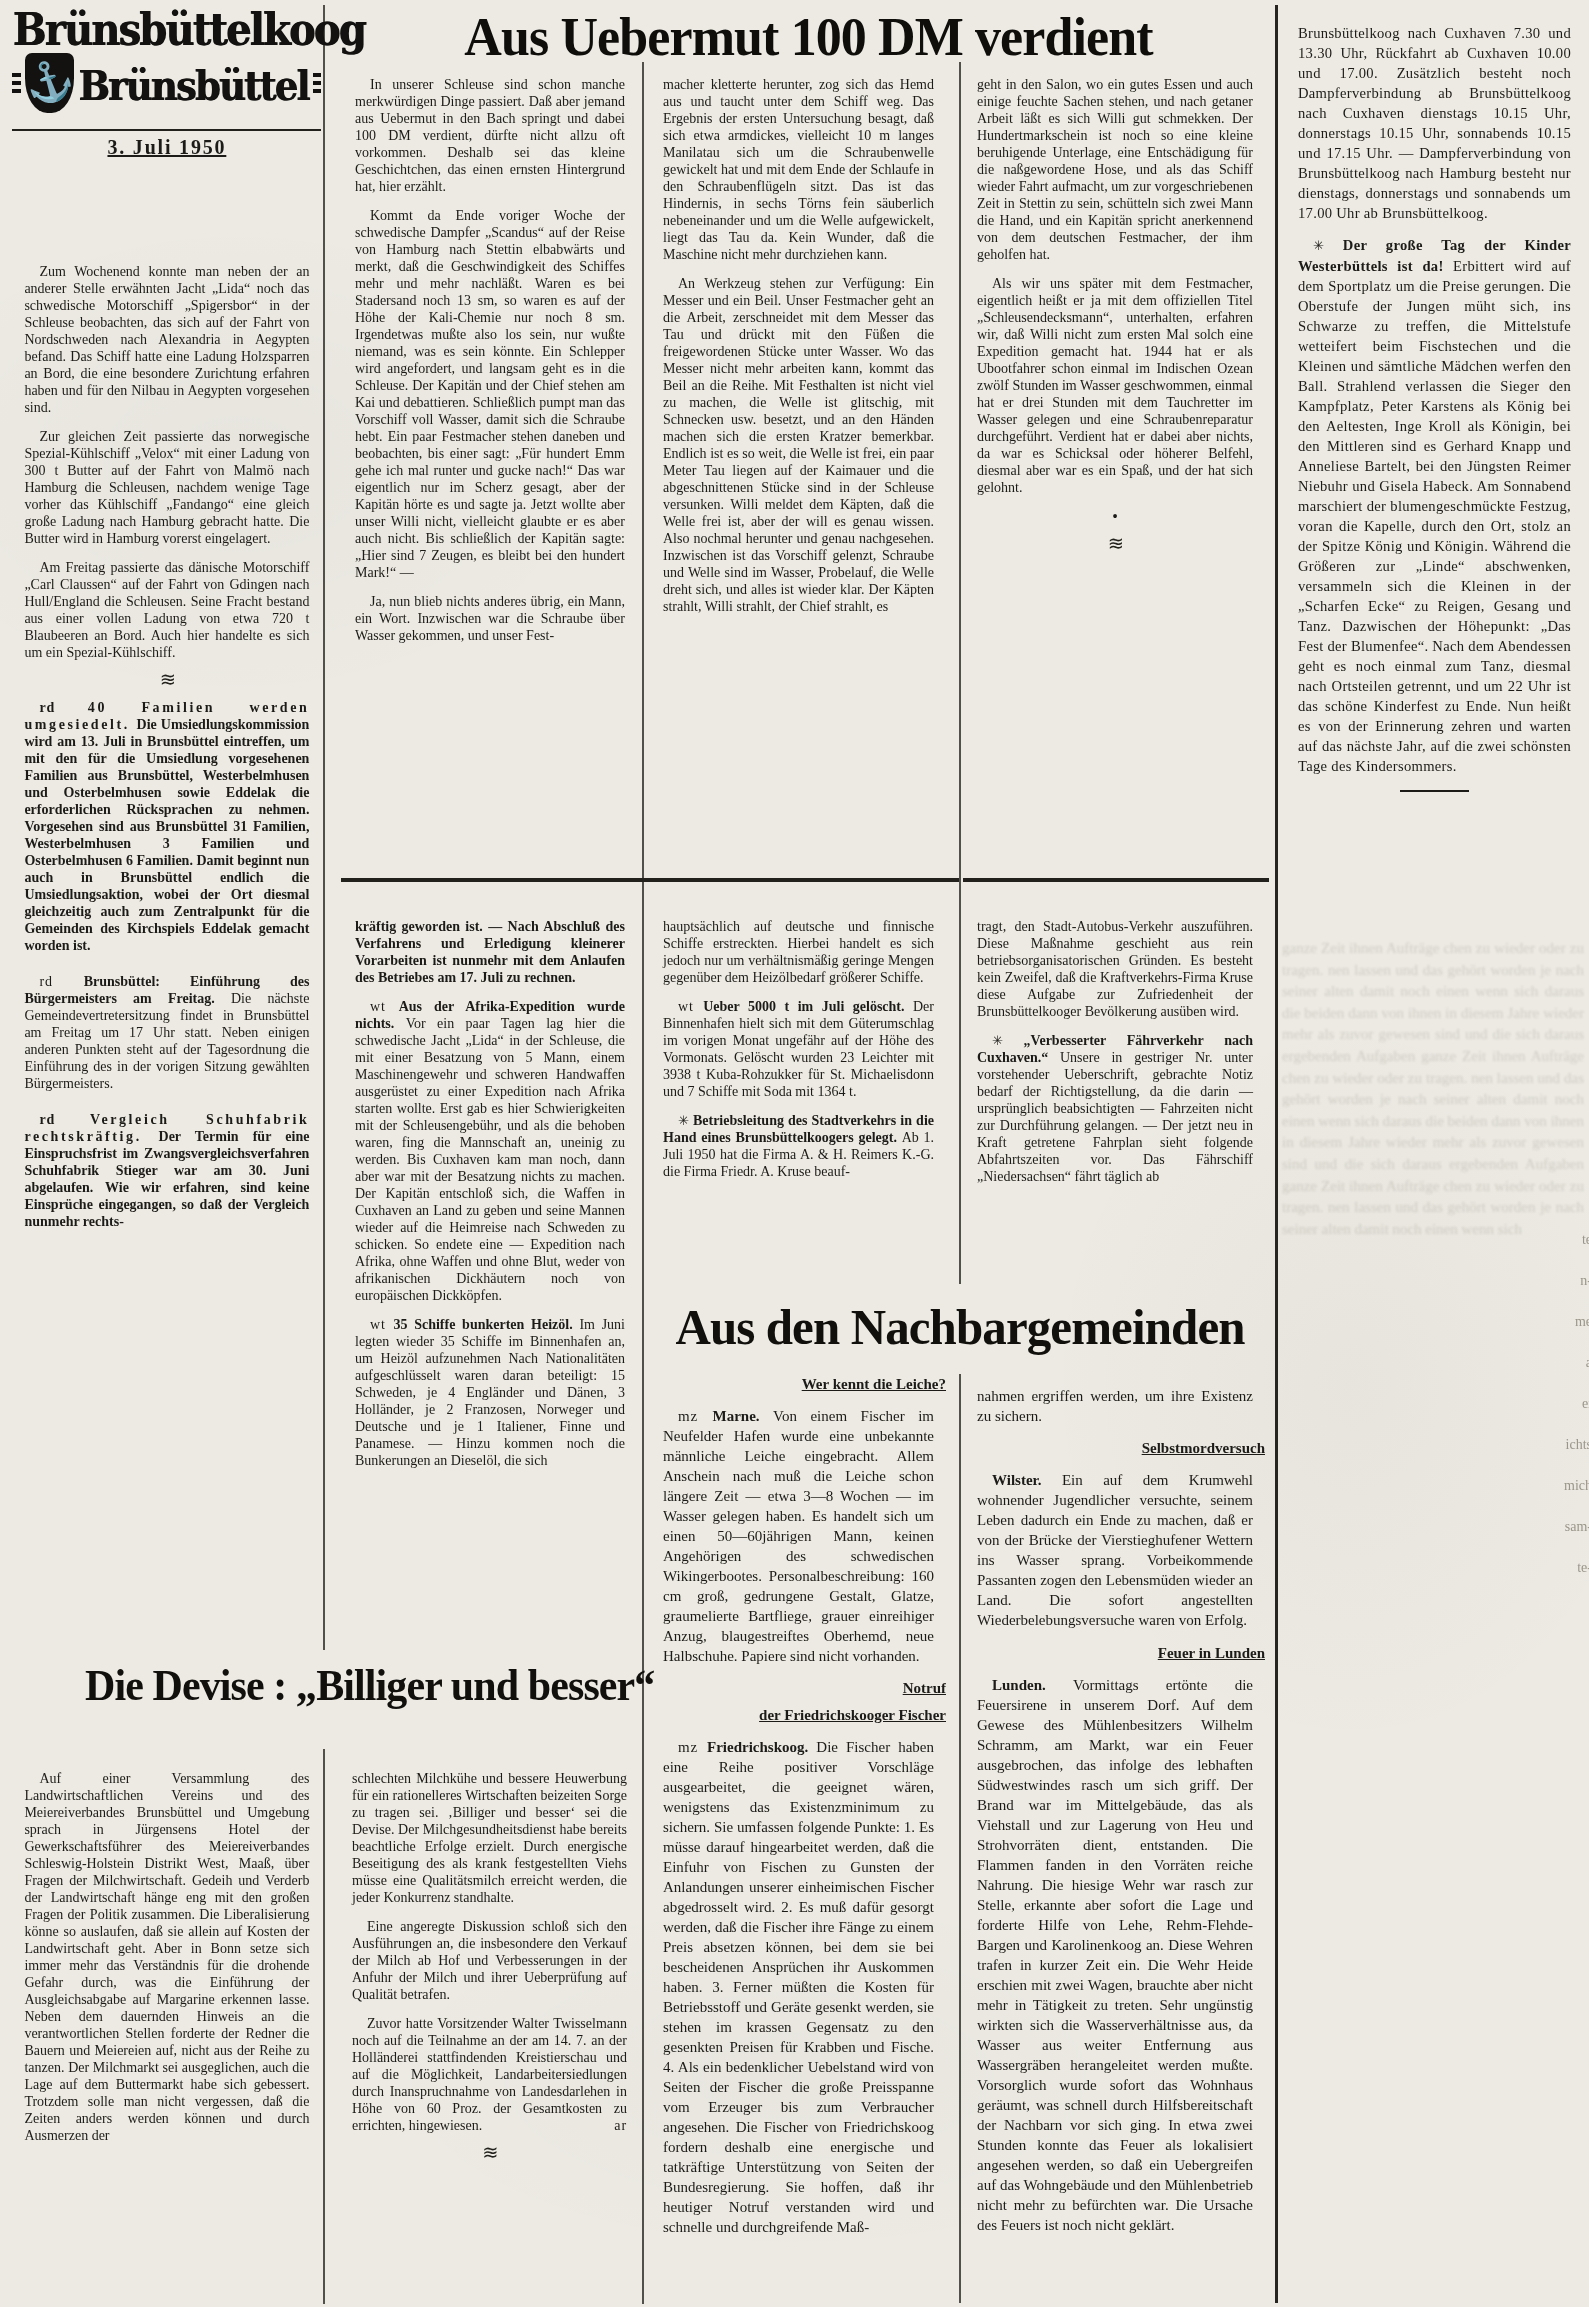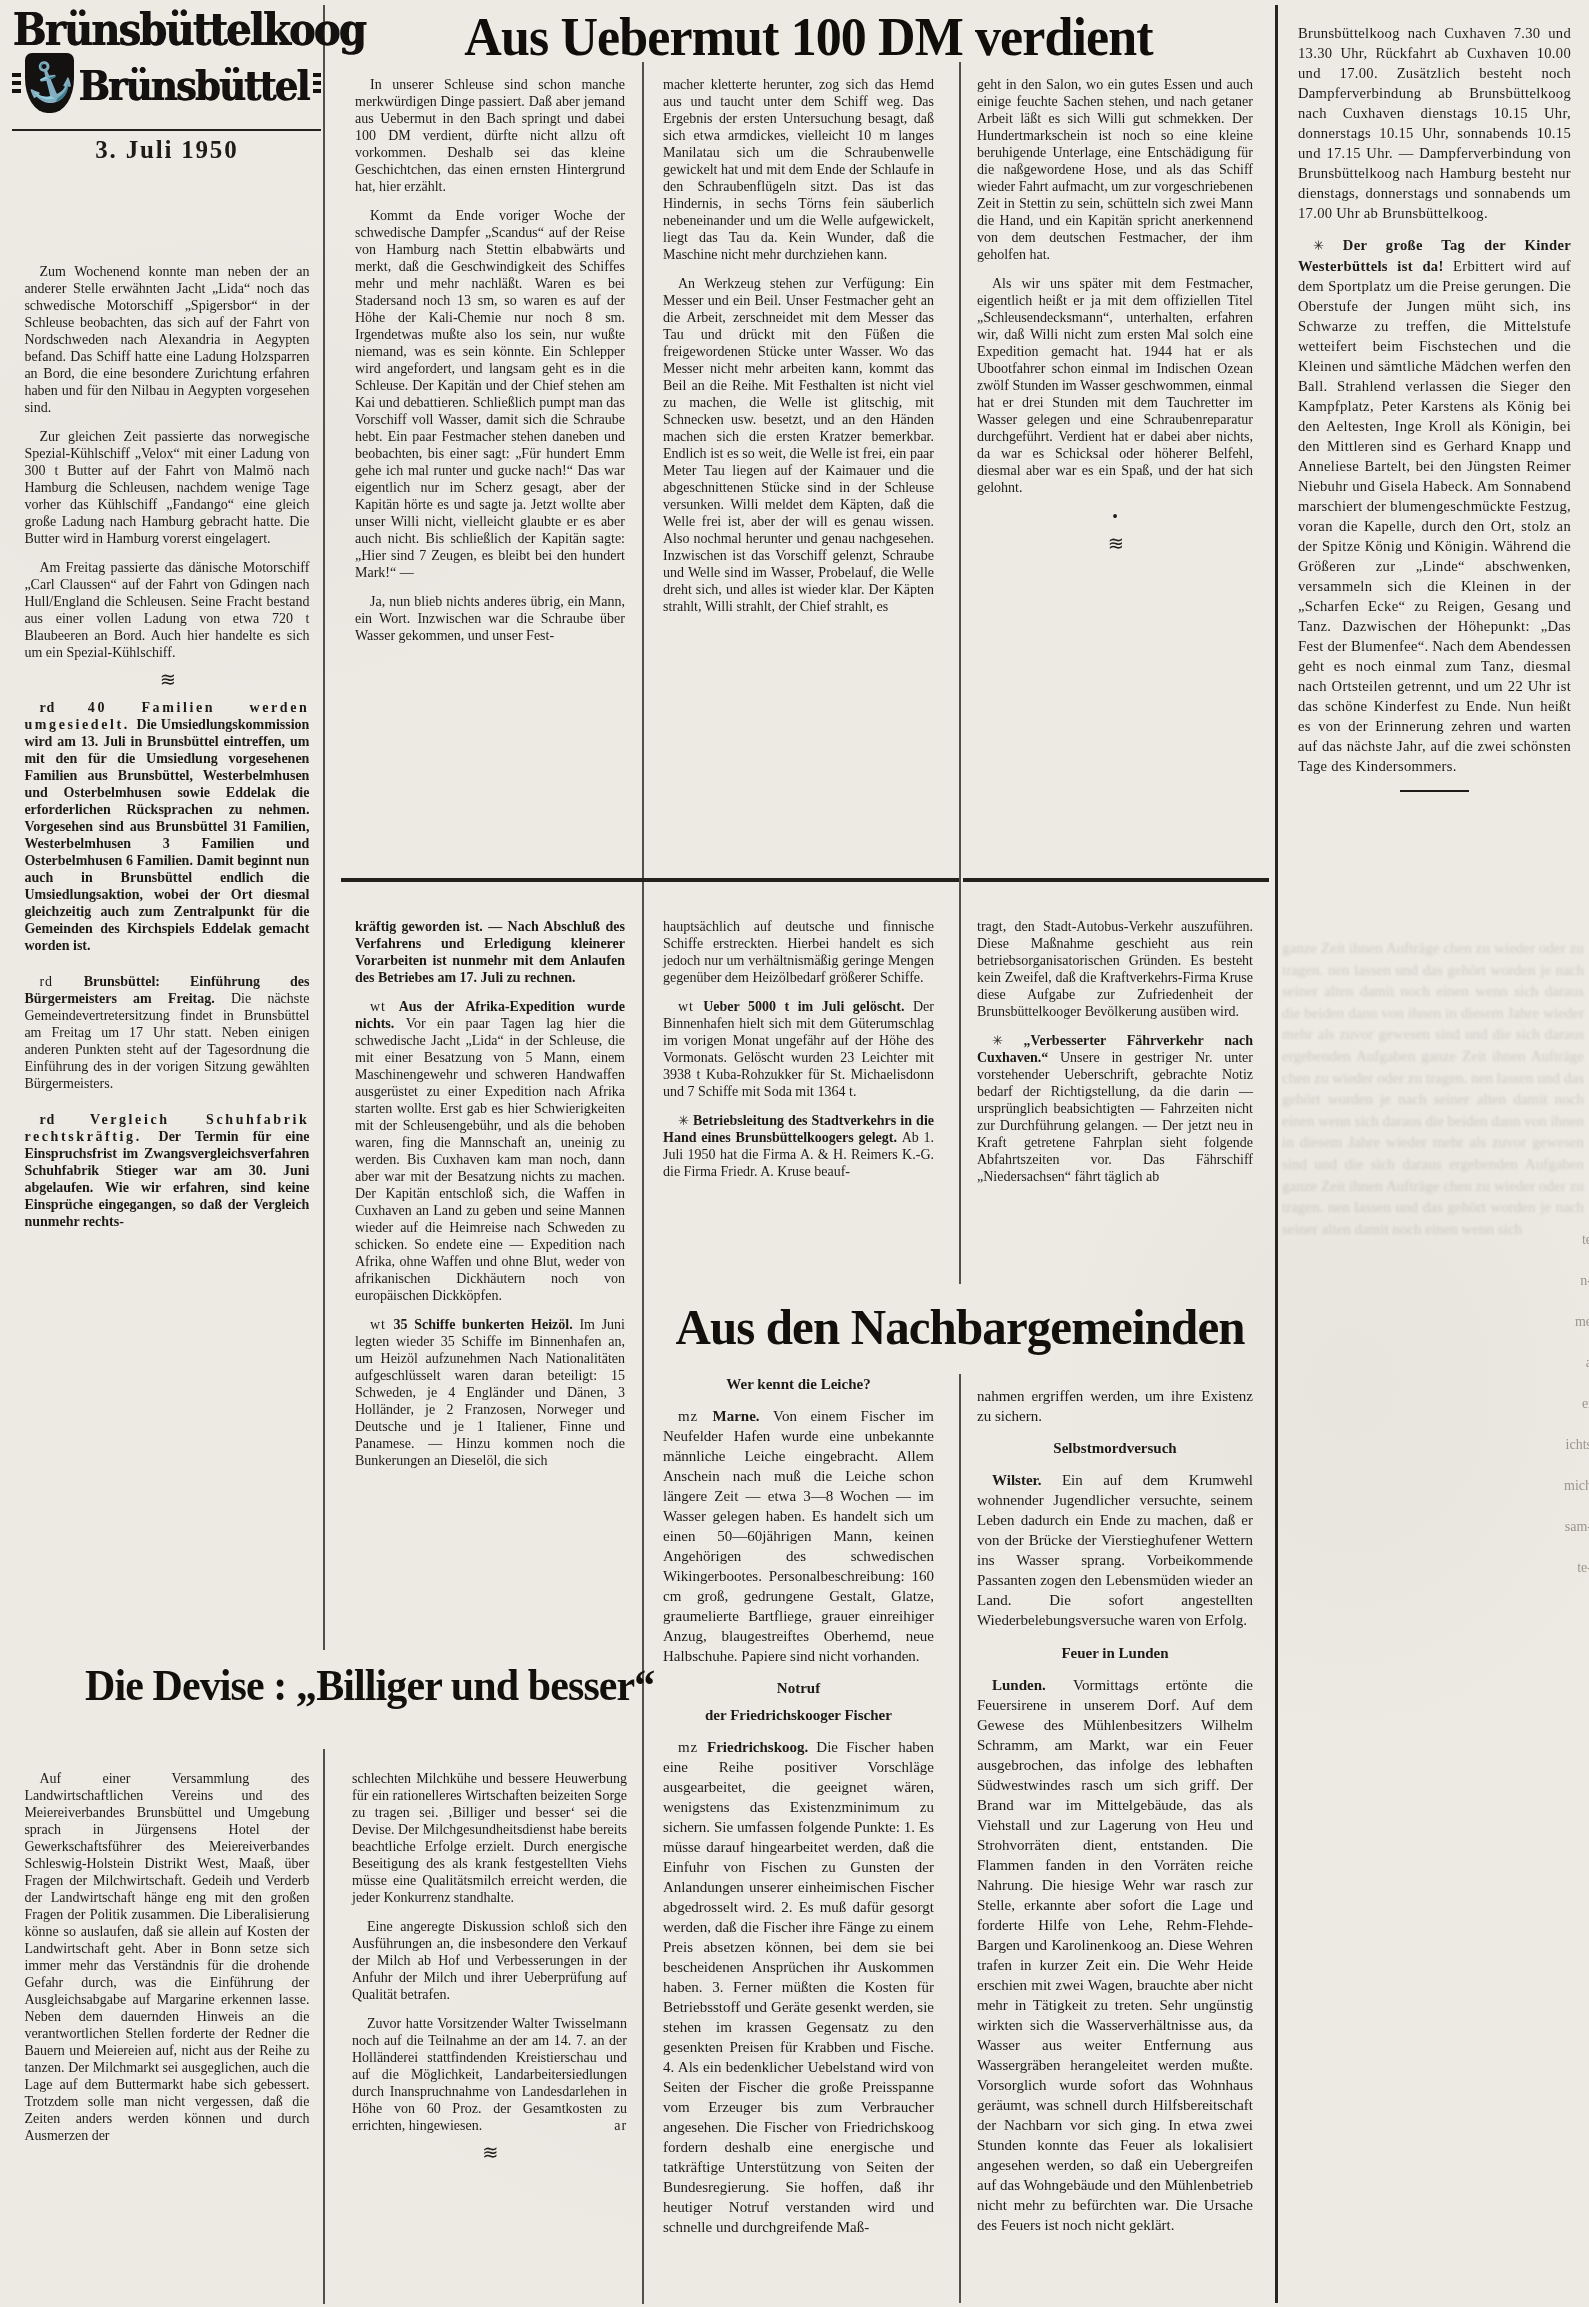--- a/index.html
+++ b/index.html
@@ -20,42 +20,42 @@
   .fraktur{font-family:"DejaVu Serif",serif;font-weight:bold;letter-spacing:-1.8px;
     transform:scaleY(1.12);transform-origin:top;color:#131210;
     text-shadow:0.9px 0 0 #131210;}
   .mast-l1{font-size:40px;line-height:44px;}
   .mast-row{display:flex;align-items:center;justify-content:center;gap:4.4px;margin-top:1.8px;height:64px;}
   .ribbon{width:35px;height:19.4px;background:repeating-linear-gradient(#141210 0 4.4px,transparent 4.4px 8px);}
   .crest{width:55px;height:60px;background:#141210;border-radius:7px 7px 46% 46% / 7px 7px 58% 58%;
     display:flex;align-items:center;justify-content:center;color:#ECEAE3;font-size:39px;}
   .crest span{transform:rotate(-18deg);display:block;}
   .mast-l2{font-size:37px;line-height:41px;}
-  .mast-date{font-size:25px;font-weight:bold;letter-spacing:1.8px;}
+  .mast-date{font-size:20px;font-weight:bold;letter-spacing:1.8px;text-decoration:underline;}
   
   .col1-head{font-family:"Liberation Sans",sans-serif;font-weight:bold;font-size:25px;line-height:28px;text-align:center;color:#15130f;}
   .main-head{font-size:52px;font-weight:bold;text-align:center;letter-spacing:-0.9px;color:#0f0e0b;
     transform:scaleY(1.06);transform-origin:top;white-space:nowrap;}
   .nb-head{font-size:49px;font-weight:bold;text-align:center;letter-spacing:-0.9px;color:#11100c;white-space:nowrap;
     transform:scaleY(1.04);transform-origin:top;}
   .dev-head{font-size:42px;font-weight:bold;letter-spacing:-0.9px;color:#11100c;white-space:nowrap;transform:scaleY(1.05);transform-origin:top;}
   .dev-sub{font-size:23px;font-weight:bold;text-align:center;white-space:nowrap;color:#15130f;}
   
   .np-col{position:absolute;overflow:hidden;text-align:justify;}
   .np-col p{margin:12px;text-indent:15px;}
   .np-col p.noind{text-indent:0;}
   .np-col p.pbold{font-weight:bold;}
   .f-story{font-size:14px;line-height:17px;}
   .f-wide{font-size:14.6px;line-height:20px;letter-spacing:0.3px;}
   .f-nb{font-size:15px;line-height:20px;}
   .f-dev{font-size:14px;line-height:17px;}
   .tag{letter-spacing:0.9px;}
   .sym{font-size:13.2px;}
   b.sp{letter-spacing:2.6px;}
-  .phead{text-align:center;font-weight:bold;margin:12.4px 0 7px;text-indent:0;}
+  .phead{text-align:right;font-weight:bold;margin:12.4px 0 7px;text-indent:0;text-decoration:underline;}
   .phead.tight{margin-top:0;}
   .sep{text-align:center;font-size:19.4px;line-height:14px;margin:11.5px 0;letter-spacing:-1.8px;color:#23211c;}
   .bullet{text-align:center;font-size:16px;margin:4.4px 0;}
   .dashline{width:69px;height:2.6px;background:#1d1b17;margin:14px auto 0;}
   .sign{float:right;letter-spacing:0.9px;}
   
   .ghost{color:rgba(112,106,94,0.22);filter:blur(1.1px);font-size:15px;line-height:21.6px;text-align:justify;overflow:hidden;}
   .edge-frag{color:#8d877b;font-size:14px;line-height:41px;text-align:right;white-space:pre-line;opacity:.85;}
 </style>
 </head>

